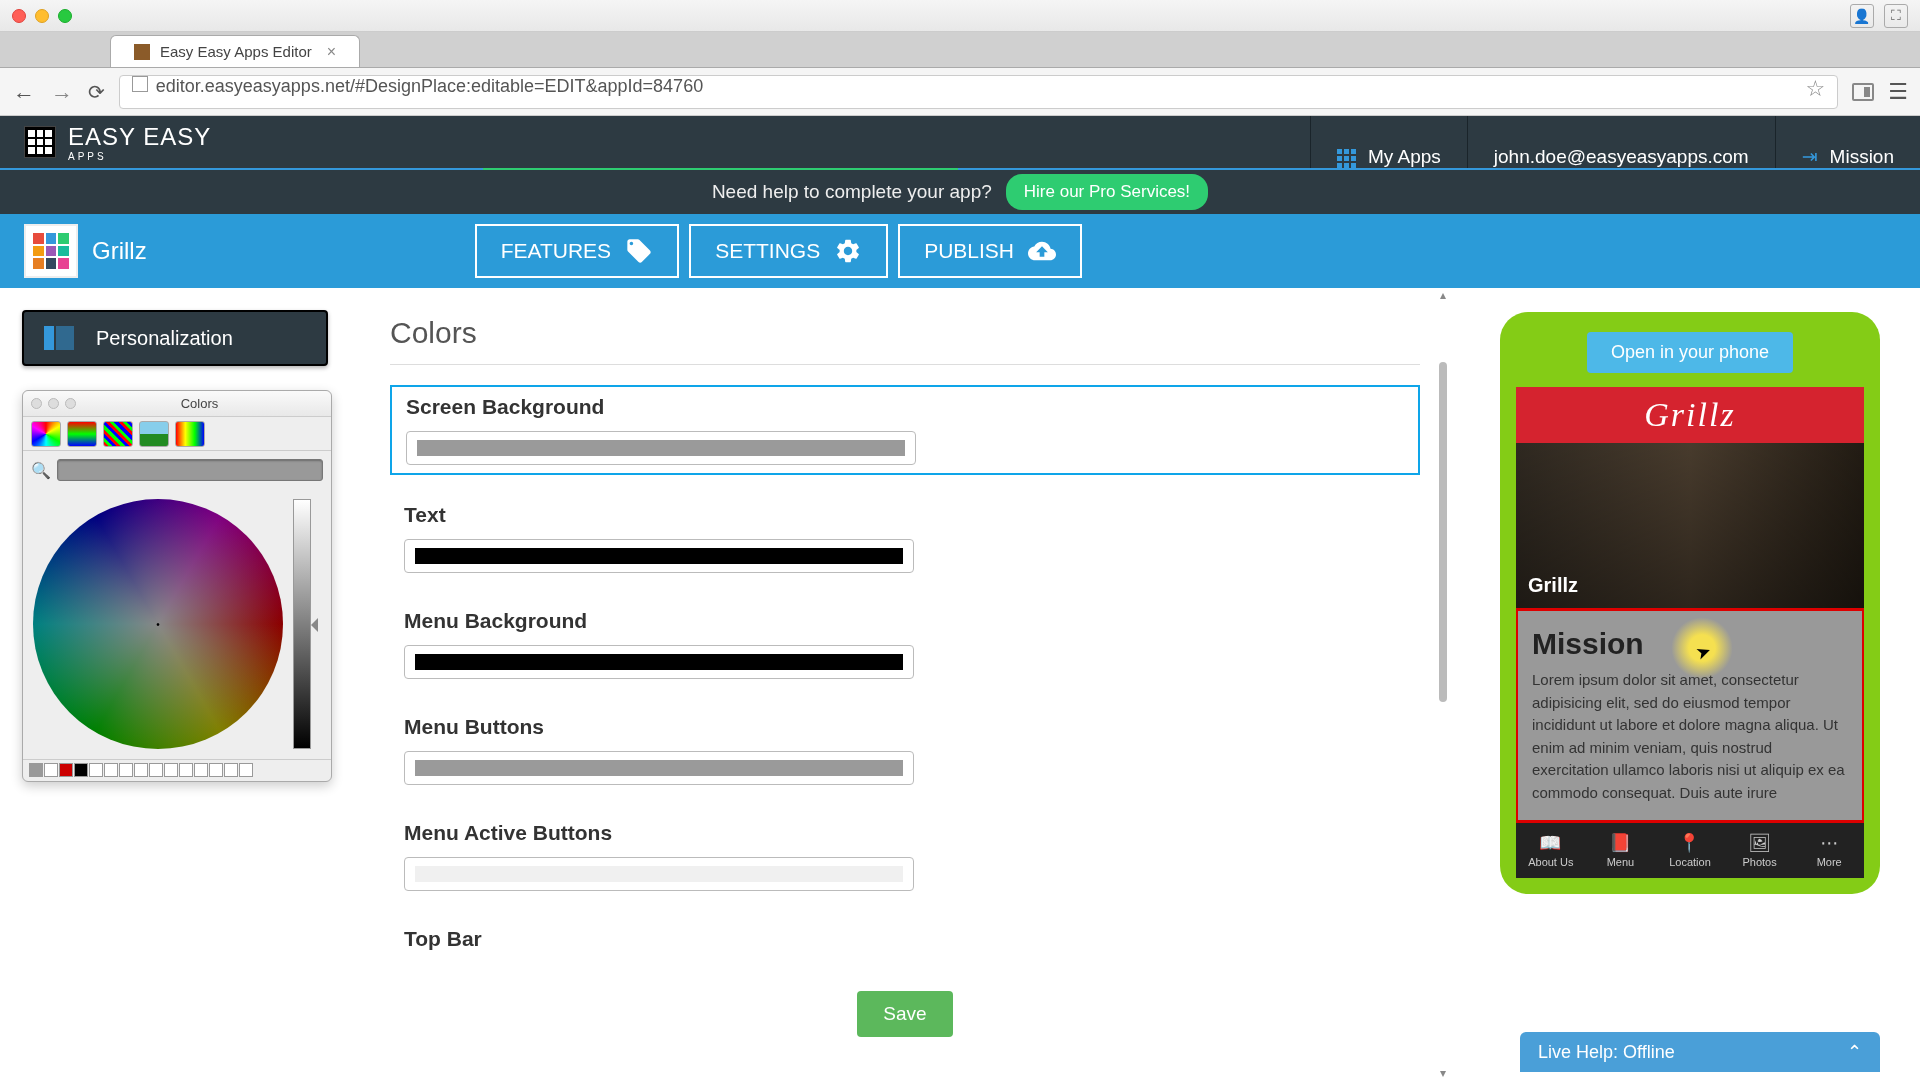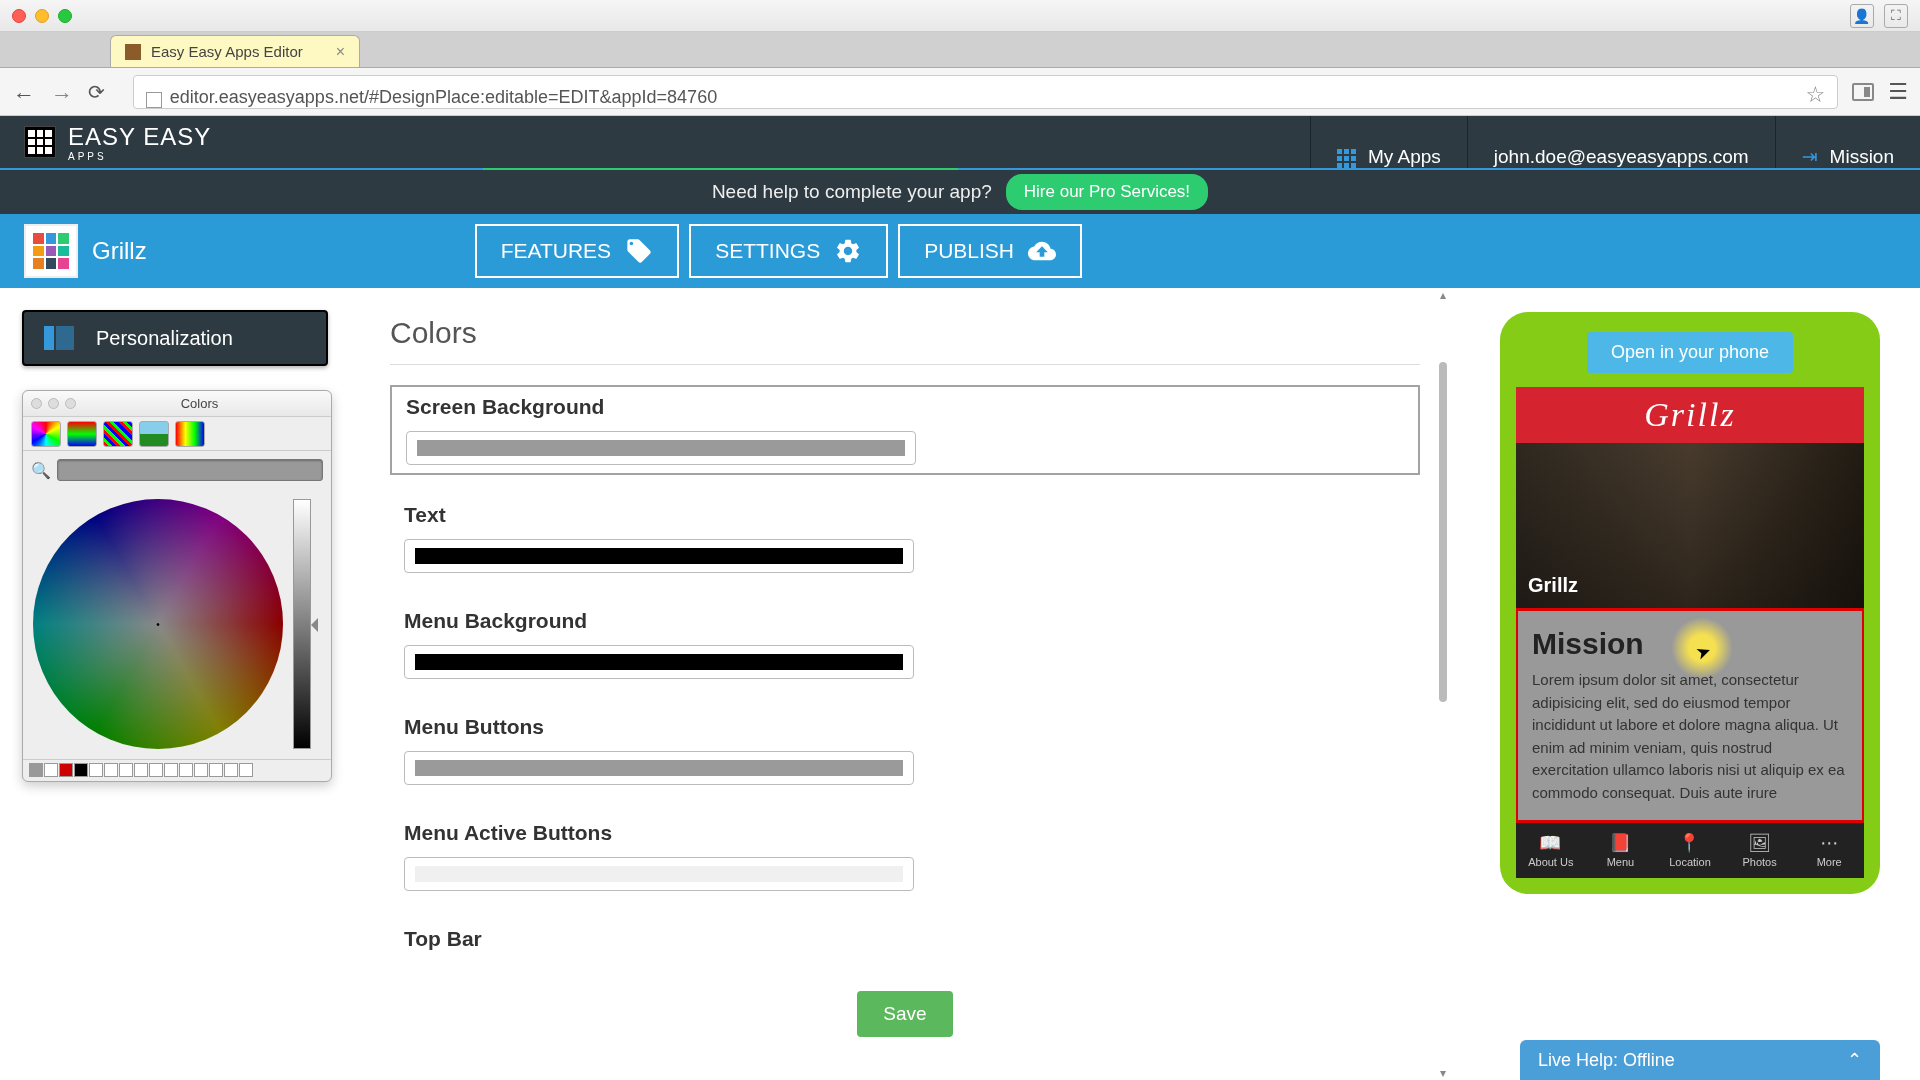--- a/index.html
+++ b/index.html
@@ -11,30 +11,30 @@
 .mac-dot { width: 14px; height: 14px; border-radius: 50%; }
 .mac-dot.red { background: #ff5f57; border: 1px solid #e0443e; }
 .mac-dot.yellow { background: #ffbd2e; border: 1px solid #dea123; }
 .mac-dot.green { background: #28c940; border: 1px solid #1aad2b; }
 .mac-spacer { flex: 1; }
 .mac-right-icons { display: flex; gap: 10px; }
 .mac-icon-box { width: 24px; height: 24px; border: 1px solid #aaa; border-radius: 3px; display: flex; align-items: center; justify-content: center; font-size: 14px; color: #666; }
 
 
 .tab-bar { height: 36px; background: #d0d0d0; display: flex; align-items: flex-end; padding-left: 110px; border-bottom: 1px solid #aaa; }
-.browser-tab { background: #fef9c3; height: 32px; display: flex; align-items: center; padding: 0 14px; border-top-left-radius: 6px; border-top-right-radius: 6px; border: 1px solid #aaa; border-bottom: none; min-width: 250px; font-size: 15px; color: #444; gap: 10px; }
+.browser-tab { background: #ffffff; height: 32px; display: flex; align-items: center; padding: 0 23px; border-top-left-radius: 6px; border-top-right-radius: 6px; border: 1px solid #aaa; border-bottom: none; min-width: 250px; font-size: 15px; color: #444; gap: 10px; }
 .tab-favicon { width: 16px; height: 16px; background: #8b5b29; display: inline-block; }
 .tab-close { margin-left: auto; color: #888; font-size: 16px; cursor: pointer; }
 
 
 .addr-bar { height: 48px; background: #f5f5f5; border-bottom: 1px solid #ccc; display: flex; align-items: center; padding: 0 12px; gap: 14px; }
 .nav-arrow { font-size: 22px; color: #888; cursor: pointer; width: 24px; text-align: center; }
 .nav-arrow.enabled { color: #555; }
 .reload-icon { font-size: 20px; color: #555; cursor: pointer; }
-.url-box { flex: 1; height: 34px; border: 1px solid #ccc; border-radius: 4px; background: #fff; display: flex; align-items: flex-end; padding: 0 12px; font-size: 18px; color: #555; gap: 8px; margin-left: 14px; }
+.url-box { flex: 1; height: 34px; border: 1px solid #ccc; border-radius: 4px; background: #fff; display: flex; align-items: flex-start; padding: 0 12px; font-size: 18px; color: #555; gap: 8px; }
 .url-page-icon { width: 16px; height: 16px; border: 1px solid #999; }
 .star-icon { font-size: 22px; color: #888; margin-left: auto; }
 .addr-right { display: flex; gap: 14px; align-items: center; }
 .hamburger { font-size: 22px; color: #555; }
 
 
 .app-topbar { height: 52px; background: #2d3a42; display: flex; align-items: center; padding: 0 0 0 24px; color: #fff; }
 .app-logo { display: flex; align-items: center; gap: 12px; }
 .logo-grid { width: 32px; height: 32px; background: #000; border: 1px solid #444; display: grid; grid-template-columns: repeat(3,1fr); grid-template-rows: repeat(3,1fr); gap: 2px; padding: 3px; }
 .logo-grid div { background: #fff; }
@@ -95,21 +95,21 @@
 .cp-swatch { width: 14px; height: 14px; border: 1px solid #999; background: #fff; }
 .cp-swatch.current { background: #999; }
 .cp-swatch.r { background: #c00; }
 .cp-swatch.k { background: #000; }
 
 
 .center-col { flex: 1; padding: 28px 40px; overflow-y: auto; }
 .section-title { font-size: 30px; color: #555; font-weight: 300; margin-bottom: 14px; }
 .hr { height: 1px; background: #ddd; margin-bottom: 20px; }
 .color-group { margin-bottom: 20px; padding: 8px 14px; }
-.color-group.highlighted { border: 2px solid #a3a3a3; }
+.color-group.highlighted { border: 2px solid #0ea5e9; }
 .color-label { font-size: 21px; font-weight: 600; color: #333; margin-bottom: 12px; }
 .color-bar-wrap { border: 1px solid #bbb; border-radius: 4px; padding: 8px 10px; width: 510px; }
 .color-bar { height: 16px; width: 100%; }
 .save-btn { background: #5cb85c; color: #fff; padding: 12px 26px; border-radius: 4px; font-size: 19px; margin: 20px auto 0; display: block; width: fit-content; cursor: pointer; }
 
 
 .scroll-track { width: 14px; position: absolute; right: 470px; top: 0; bottom: 0; display: flex; flex-direction: column; align-items: center; }
 .scroll-arrow { font-size: 12px; color: #888; }
 .scroll-thumb { width: 8px; height: 340px; background: #bbb; border-radius: 4px; margin-top: 60px; }
 
@@ -126,21 +126,21 @@
 .phone-content.highlighted { outline: 3px solid #d00; outline-offset: -2px; }
 .mission-title { font-size: 30px; font-weight: 600; color: #222; margin-bottom: 8px; }
 .mission-text { font-size: 15px; color: #333; line-height: 1.5; }
 .yellow-spot { position: absolute; width: 62px; height: 62px; background: radial-gradient(circle, #f5e050 30%, rgba(245,224,80,0) 70%); border-radius: 50%; top: 8px; left: 155px; }
 .cursor-arrow { position: absolute; top: 32px; left: 180px; font-size: 18px; color: #000; transform: rotate(-20deg); }
 .phone-tabbar { background: #222; height: 56px; display: flex; }
 .phone-tab-item { flex: 1; display: flex; flex-direction: column; align-items: center; justify-content: center; color: #ccc; font-size: 11px; gap: 2px; }
 .phone-tab-item .ico { font-size: 18px; }
 
 
-.live-help { position: absolute; bottom: 0; right: 40px; width: 360px; height: 40px; background: #4a9fd8; color: #fff; display: flex; align-items: center; padding: 0 18px; font-size: 18px; border-radius: 6px 6px 0 0; }
+.live-help { position: absolute; bottom: 8px; right: 40px; width: 360px; height: 40px; background: #4a9fd8; color: #fff; display: flex; align-items: center; padding: 0 18px; font-size: 18px; border-radius: 6px 6px 0 0; }
 .live-help .chev { margin-left: auto; }
 
 
 .icon-svg { width: 28px; height: 28px; fill: currentColor; }
 </style>
 </head>
 <body>
 
 <div class="mac-titlebar">
   <div class="mac-dots">

